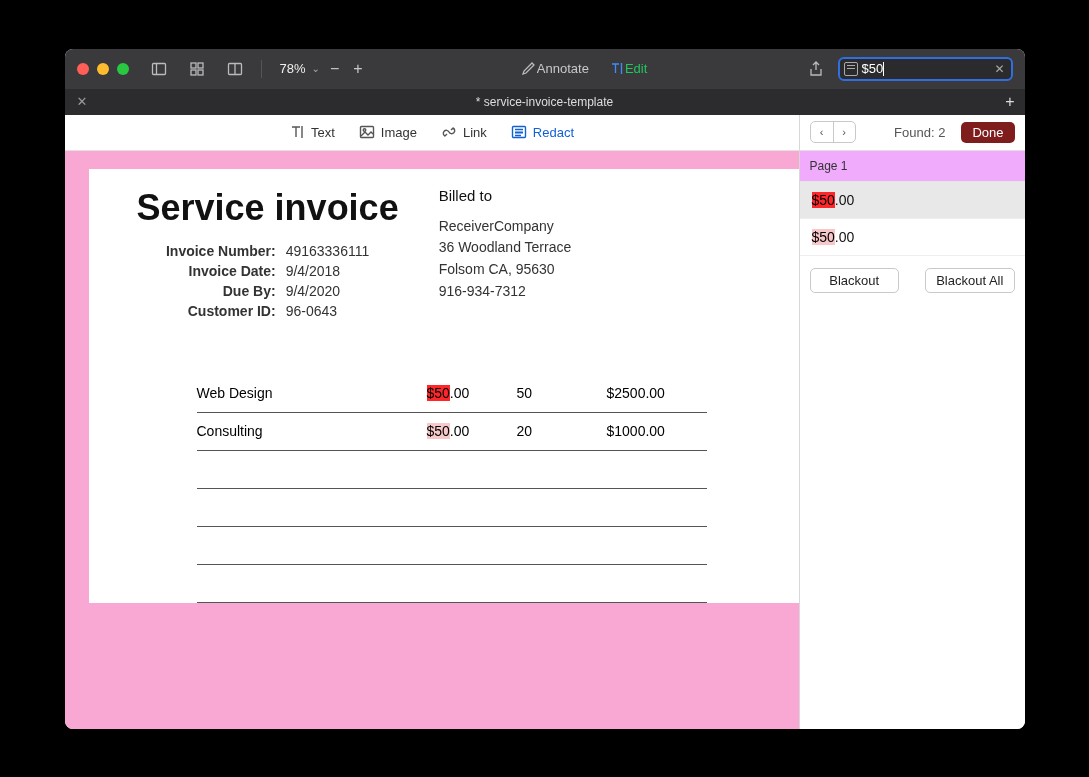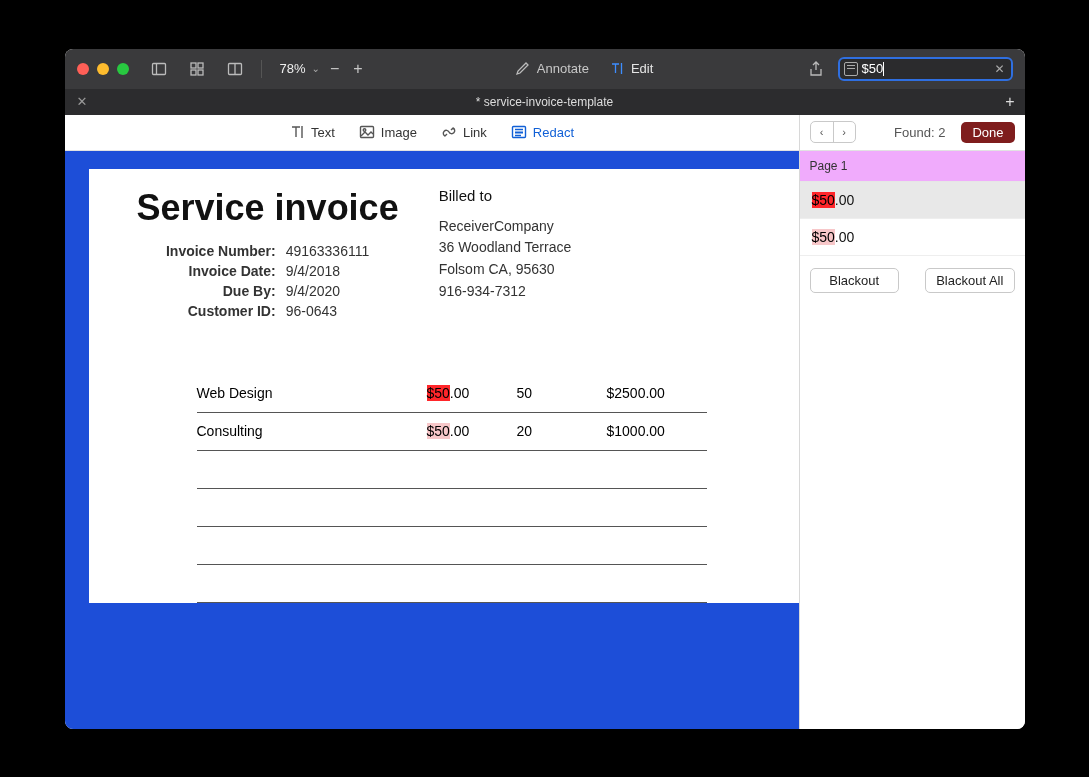--- a/index.html
+++ b/index.html
@@ -3,22 +3,22 @@
 <meta charset="utf-8">
 <style>
 *{box-sizing:border-box;margin:0;padding:0;font-family:-apple-system,BlinkMacSystemFont,"Segoe UI",Helvetica,Arial,sans-serif}
 body{background:#000;display:flex;align-items:center;justify-content:center;width:1089px;height:777px}
 .window{width:960px;height:680px;background:#fff;border-radius:8px;overflow:hidden;display:flex;flex-direction:column;box-shadow:0 10px 40px rgba(0,0,0,.5)}
 .titlebar{height:40px;background:#3a3a3c;display:flex;align-items:center;padding:0 12px;gap:8px;color:#c8c8c8;font-size:13px}
 .traffic{display:flex;gap:8px;margin-right:8px}
 .dot{width:12px;height:12px;border-radius:50%}
 .dot.red{background:#ff5f57}.dot.yellow{background:#febc2e}.dot.green{background:#28c840}
 .tb-group{display:flex;align-items:center;gap:10px}
-.tb-btn{display:flex;gap:6px;padding:2px 6px;border-radius:4px;color:#c8c8c8}
-.tb-btn.active{color:#e5e5e5}
+.tb-btn{display:flex;padding:2px 6px;border-radius:4px;color:#c8c8c8}
+.tb-btn.active{color:#22c55e}
 .tb-sep{width:1px;height:18px;background:#555;margin:0 4px}
 .zoom{display:flex;align-items:center;gap:6px;margin-left:6px}
 .zoom-txt{color:#eee;font-size:13px}
 .chev-down{font-size:10px;color:#aaa}
 .pm{color:#c8c8c8;font-size:16px;padding:0 4px}
 .spacer{flex:1}
 .search-wrap{display:flex;align-items:center;background:#2b2b2d;border:2px solid #2f6fe0;border-radius:6px;height:24px;width:175px;padding:0 4px;gap:4px}
 .search-ico{width:14px;height:14px;border:1px solid #aaa;border-radius:2px;position:relative}
 .search-ico::after{content:"";position:absolute;left:2px;right:2px;top:5px;border-top:1px solid #aaa}
 .search-ico::before{content:"";position:absolute;left:2px;right:2px;top:2px;border-top:1px solid #aaa}
@@ -27,21 +27,21 @@
 .clear-x{color:#aaa;font-size:12px;padding:0 2px}
 .tabbar{height:26px;background:#2c2c2e;display:flex;align-items:center;position:relative}
 .tab-close{color:#999;font-size:13px;position:absolute;left:12px}
 .tab-title{flex:1;text-align:center;color:#ddd;font-size:12px}
 .tab-plus{color:#ddd;font-size:16px;position:absolute;right:10px}
 .main{flex:1;display:flex;min-height:0}
 .doc-pane{flex:1;display:flex;flex-direction:column;border-right:1px solid #d8d8d8}
 .edit-toolbar{height:36px;border-bottom:1px solid #e2e2e2;display:flex;align-items:center;justify-content:center;gap:24px;font-size:13px;color:#333}
 .et-item{display:flex;align-items:center;gap:6px}
 .et-item.active{color:#1160d6}
-.doc-scroll{flex:1;background:#1d4ed8;overflow:auto;padding:18px 0 0 24px}
+.doc-scroll{flex:1;background:#f9a8d4;overflow:auto;padding:18px 0 0 24px}
 .page{width:710px;background:#fff;padding:18px 16px 0 48px}
 .inv-head{display:flex;gap:40px}
 .inv-left{}
 .inv-title{font-size:36px;font-weight:700;color:#111;margin-bottom:14px}
 .meta-grid{display:grid;grid-template-columns:auto auto;gap:4px 10px;font-size:14px;color:#333}
 .meta-label{text-align:right;font-weight:700}
 .billed{font-size:15px;font-weight:400;margin-bottom:12px;color:#111}
 .billed-lines{font-size:14px;color:#333;line-height:1.55}
 .table{margin-top:56px;width:640px;margin-left:60px}
 .th-row,.td-row{display:grid;grid-template-columns:230px 90px 90px 100px;gap:0}

